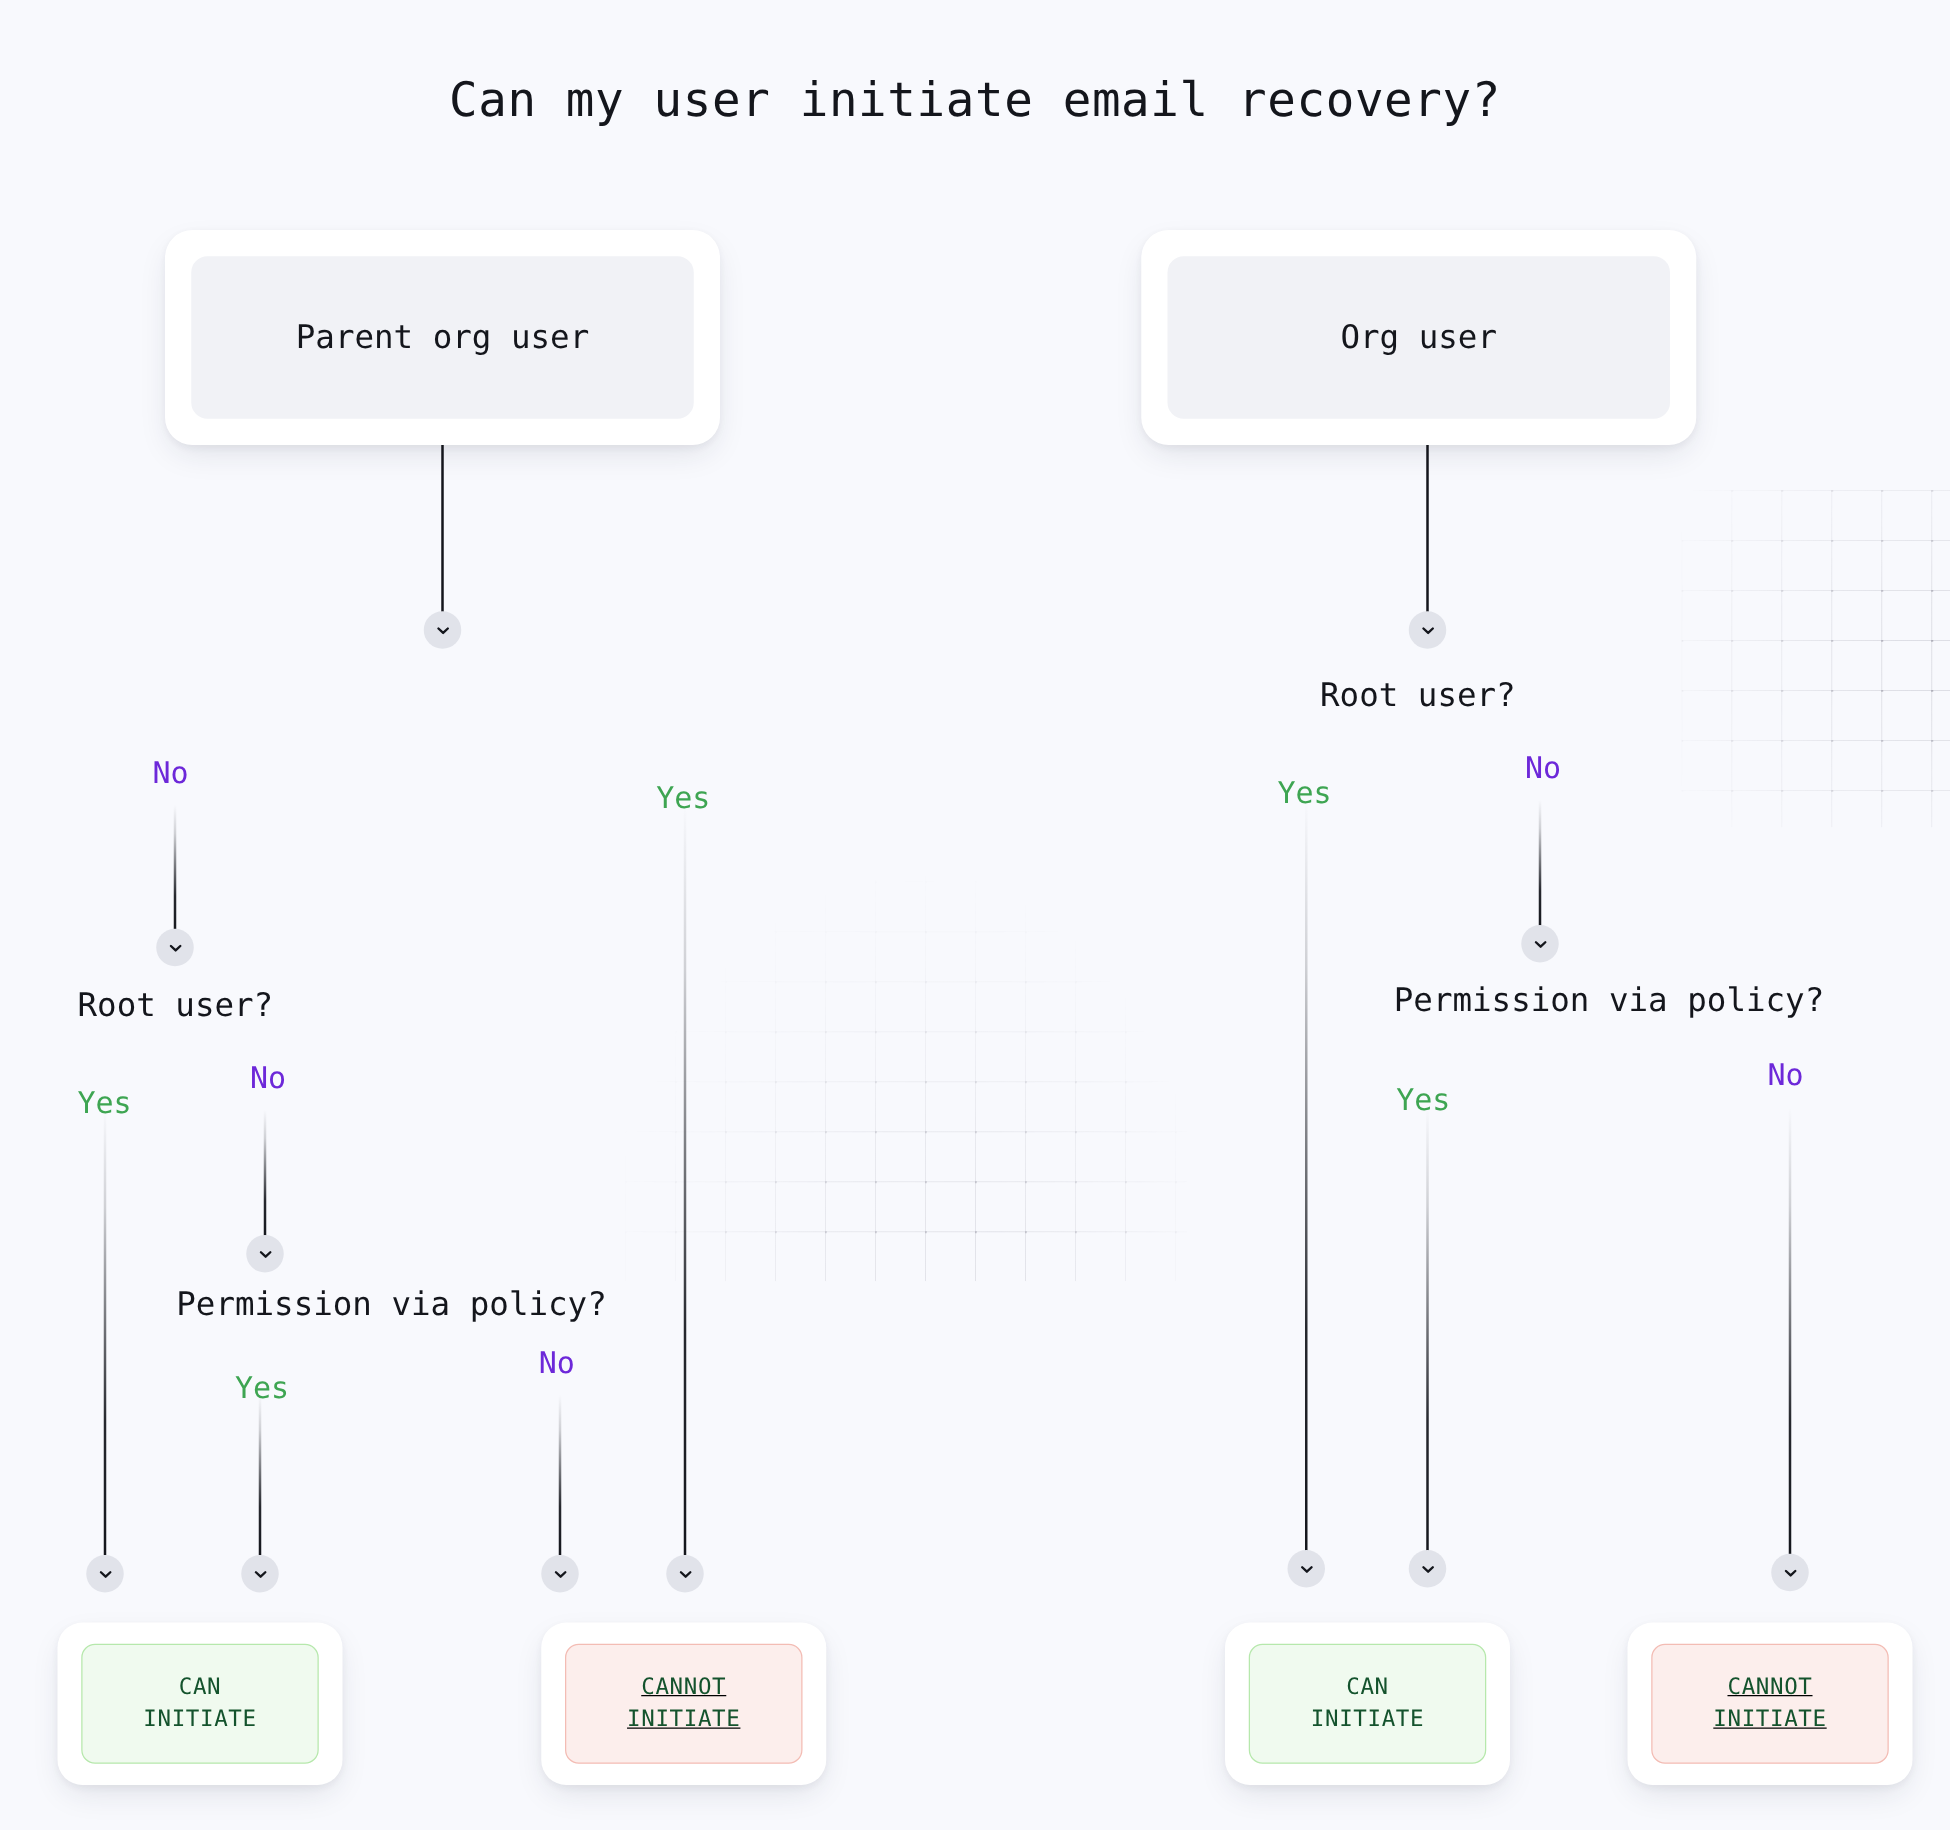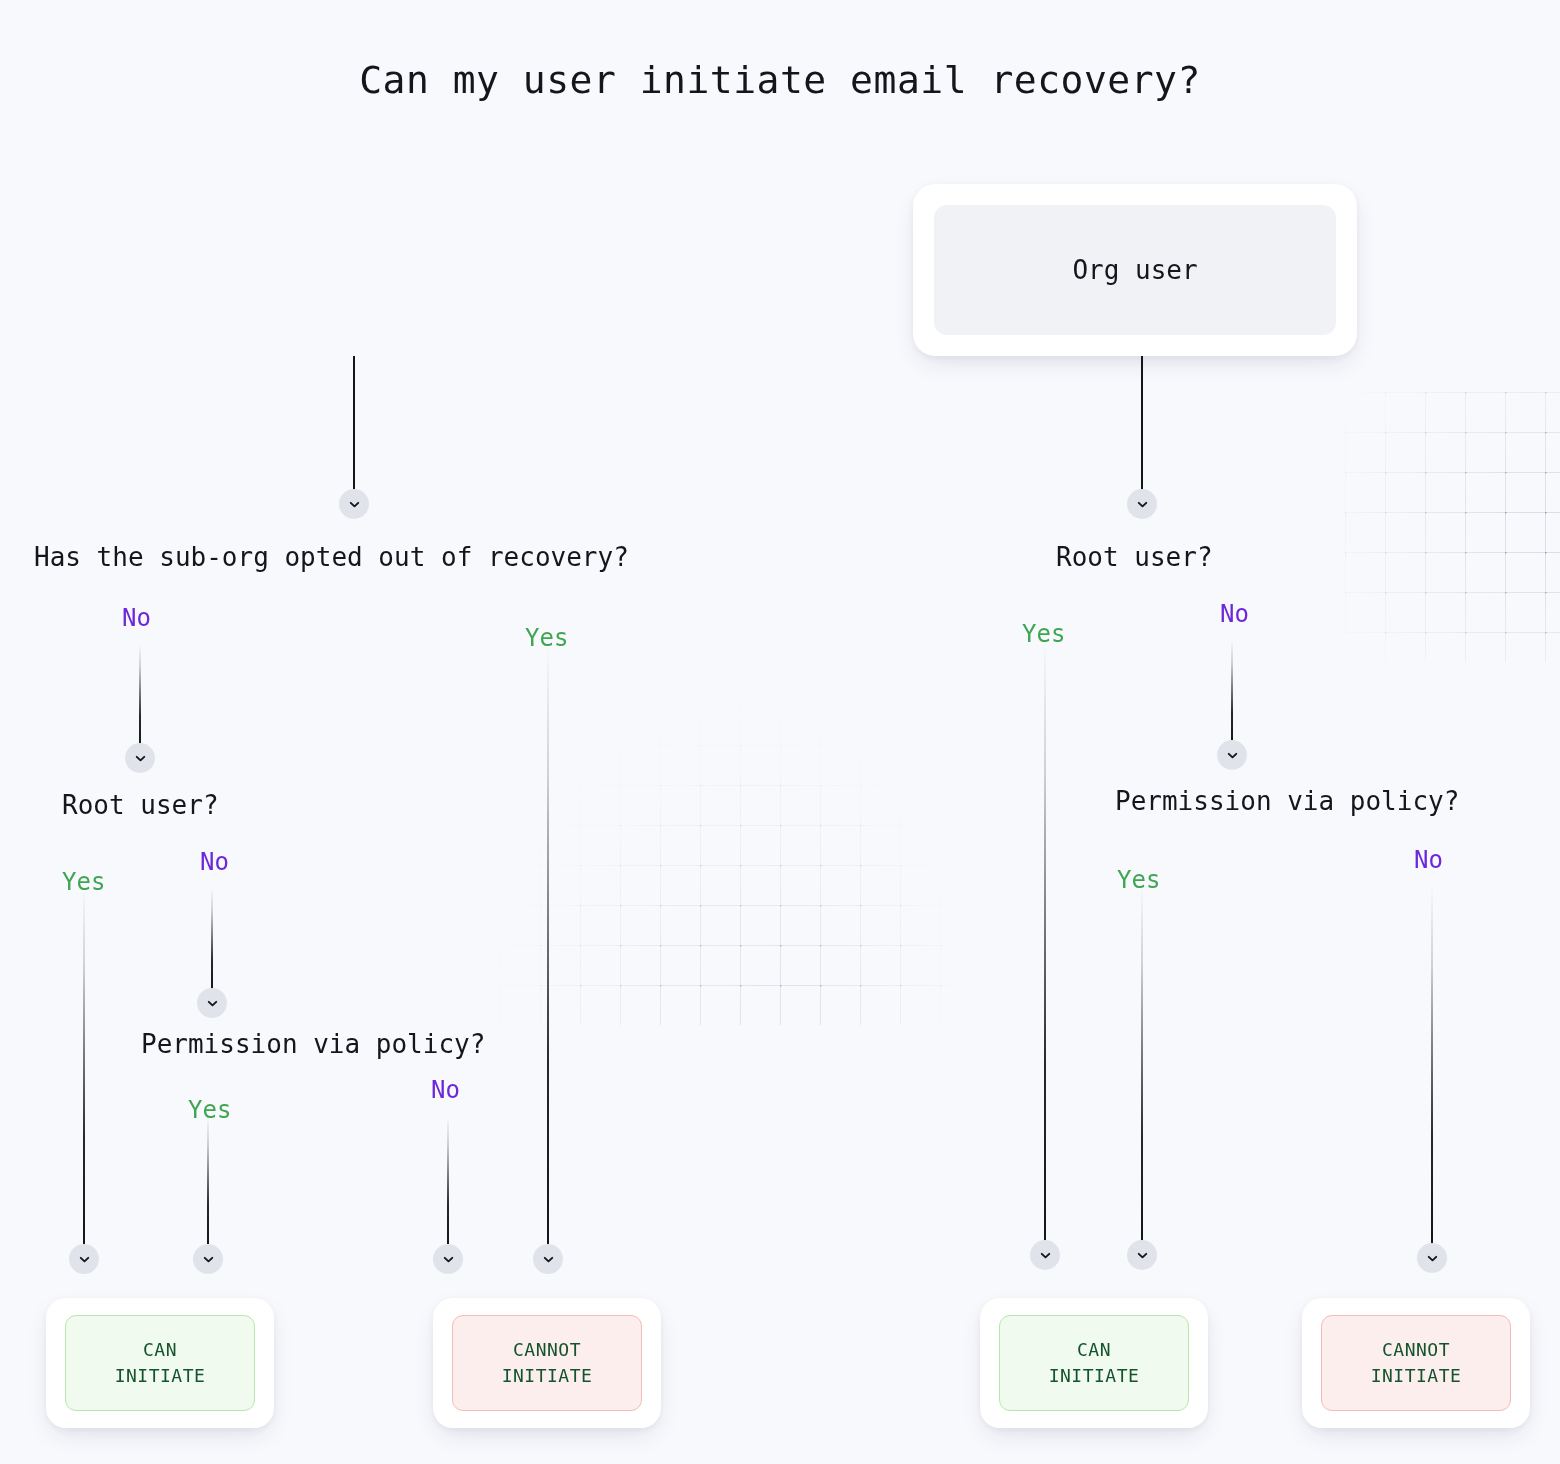--- a/index.html
+++ b/index.html
@@ -113,20 +113,21 @@
     border: 1.5px solid transparent;
     line-height: 1.45;
   }
   .node.terminal.can .inner {
     background: #f0faef;
     border-color: #b6e8ac;
   }
   .node.terminal.cannot .inner {
     background: #fceeec;
     border-color: #f3bcb4;
+    text-decoration: underline;
   }
   .node.terminal .line1,
   .node.terminal .line2 {
     font-size: 18px;
     color: #14532d;
     white-space: pre;
     letter-spacing: 0.5px;
   }
 
   
@@ -178,29 +179,33 @@
 
   <div class="bg-grid" id="grid-right">
       <div class="dots"></div>
     </div>
   <div class="bg-grid" id="grid-center">
       <div class="dots"></div>
     </div>
 
   <div id="diagram-title">Can my user initiate email recovery?</div>
 
+  <div class="node start" style="left:132px; top:184px;">
+    <div class="inner">
+      <span class="label">Parent org user</span>
+    </div>
+  </div>
 
   <div class="conn solid" style="left:353px; top:356px; height:138px;"></div>
   <div class="arrow" style="left:354px; top:504px;">
     <svg width="15" height="15" viewBox="0 0 16 16">
       <path d="M4 6.2 L8 10 L12 6.2" fill="none" stroke="#14161c" stroke-width="2" stroke-linecap="round" stroke-linejoin="round"></path>
     </svg>
   </div>
 
-  <div class="question" style="left:34px; top:542px;">Has the sub-org opted out of recovery?</div>
 
   <div class="edge-label no" style="left:122px; top:604px;">No</div>
   <div class="edge-label yes" style="left:525px; top:604px;">Yes</div>
 
   <div class="conn" style="left:139px; top:644px; height:104px;"></div>
   <div class="arrow" style="left:140px; top:758px;">
     <svg width="15" height="15" viewBox="0 0 16 16">
       <path d="M4 6.2 L8 10 L12 6.2" fill="none" stroke="#14161c" stroke-width="2" stroke-linecap="round" stroke-linejoin="round"></path>
     </svg>
   </div>

